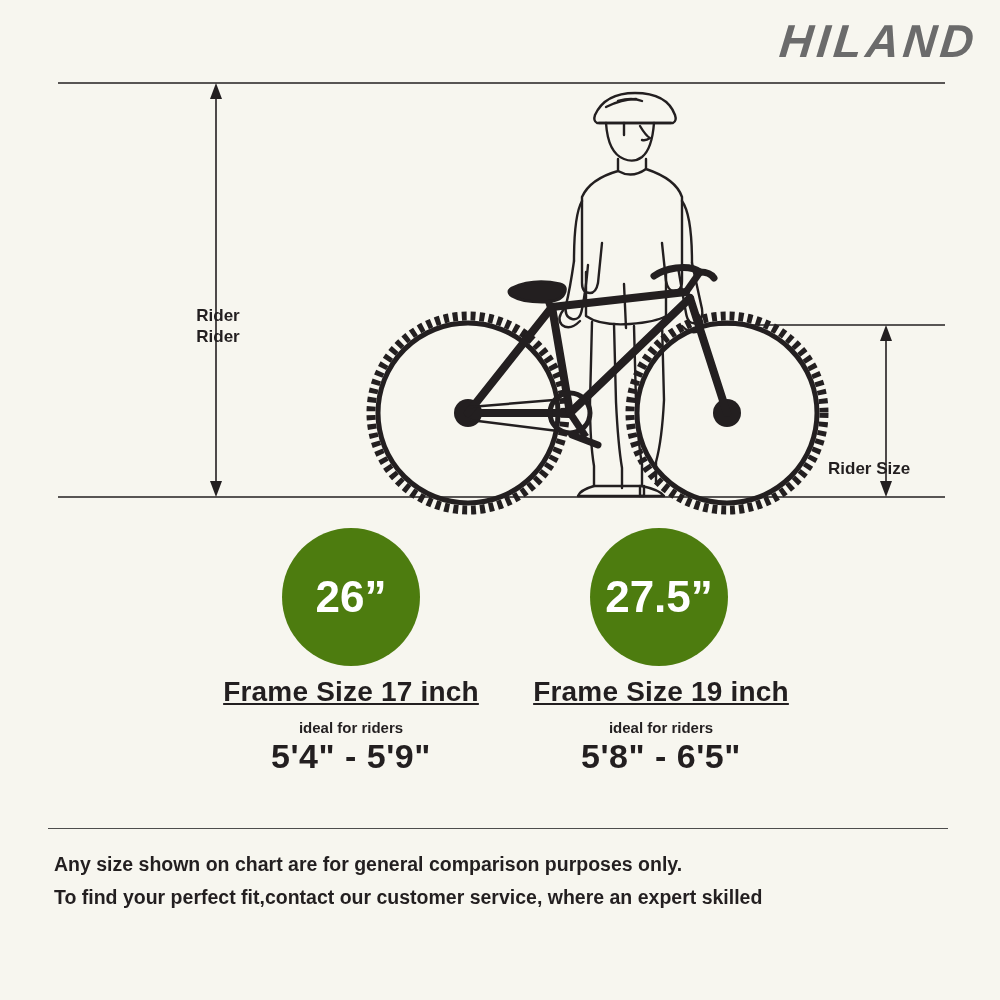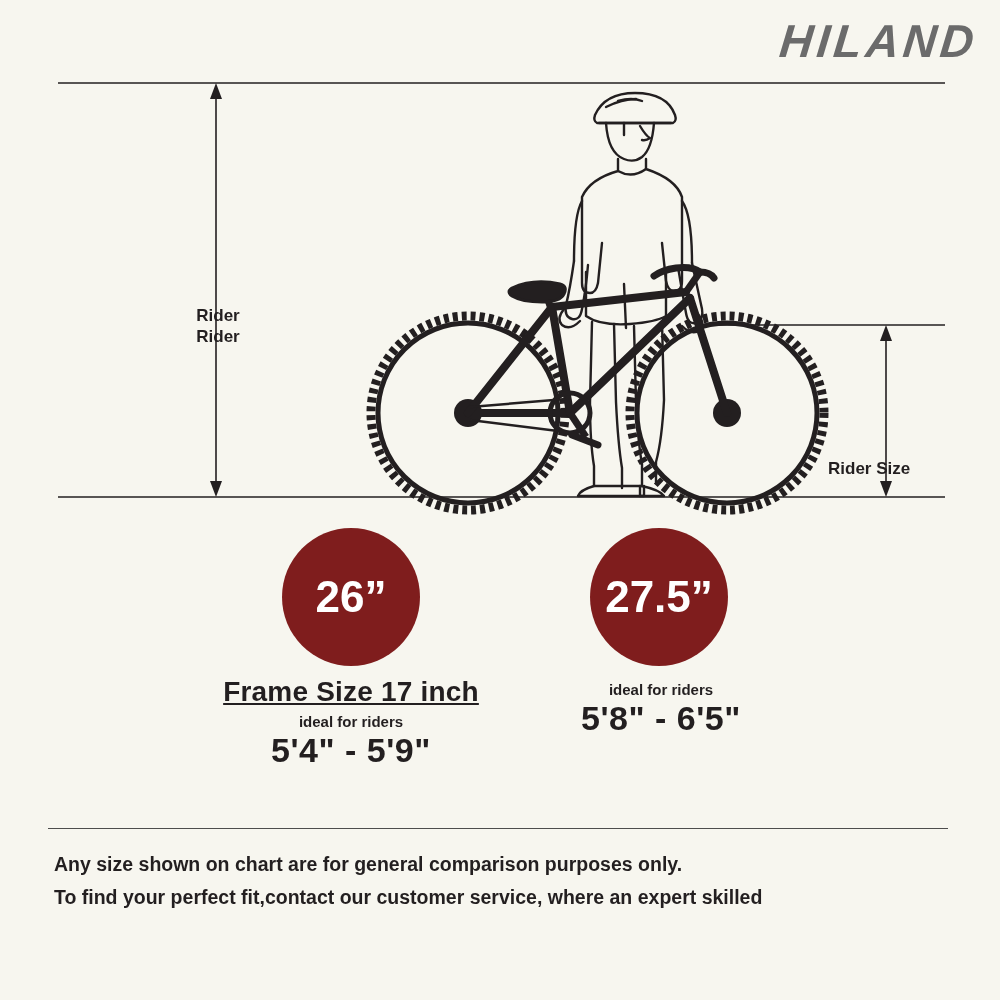--- a/index.html
+++ b/index.html
@@ -70,21 +70,21 @@
     top: 528px;
     left: 0;
     width: 1000px;
     height: 140px;
   }
   .badge {
     position: absolute;
     width: 138px;
     height: 138px;
     border-radius: 50%;
-    background: #7f1d1d;
+    background: #4d7c0f;
     color: #ffffff;
     display: flex;
     align-items: center;
     justify-content: center;
     font-size: 44px;
     font-weight: bold;
     letter-spacing: 0px;
   }
   .badge-1 { left: 282px; top: 0px; }
   .badge-2 { left: 590px; top: 0px; text-align: right; }
@@ -105,21 +105,21 @@
   .spec-2 { left: 481px; }
   .spec-frame {
     font-size: 28px;
     font-weight: bold;
     letter-spacing: 0.2px;
     text-decoration: underline;
   }
   .spec-ideal {
     font-size: 15px;
     font-weight: bold;
-    margin-top: 5px;
+    margin-top: 11px;
   }
   .spec-range {
     font-size: 34px;
     font-weight: bold;
     margin-top: 1px;
     letter-spacing: 0.5px;
   }
 
   
   .footer-rule {
@@ -250,20 +250,21 @@
     <div class="badge badge-2">27.5”</div>
   </div>
 
   <div class="specs">
     <div class="spec spec-1">
       <div class="spec-frame">Frame Size 17 inch</div>
       <div class="spec-ideal">ideal for riders</div>
       <div class="spec-range">5'4" - 5'9"</div>
     </div>
     <div class="spec spec-2">
+      <div class="spec-frame">Frame Size 19 inch</div>
       <div class="spec-ideal">ideal for riders</div>
       <div class="spec-range">5'8" - 6'5"</div>
     </div>
   </div>
 
   <div class="footer-rule"></div>
   <div class="footer">
     <div>Any size shown on chart are for general comparison purposes only.</div>
     <div>To find your perfect fit,contact our customer service, where an expert skilled</div>
   </div>

